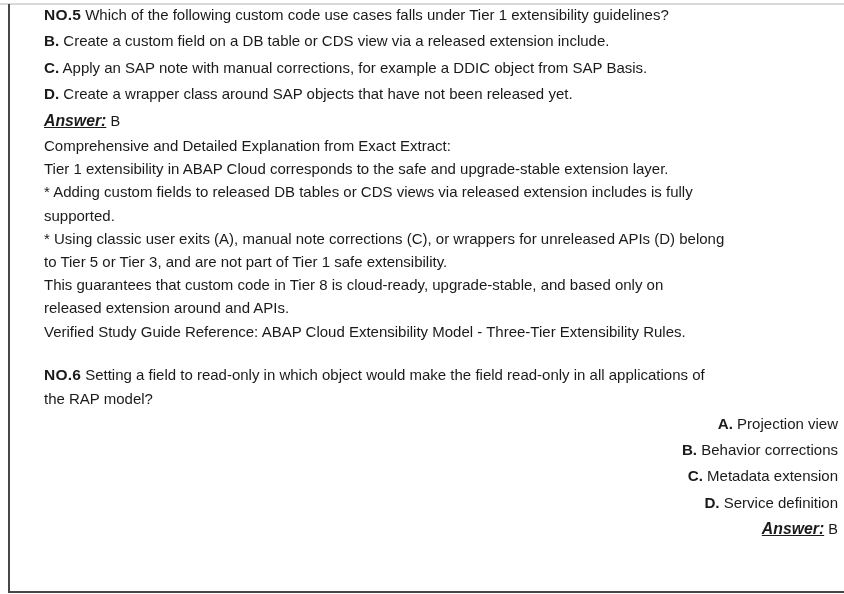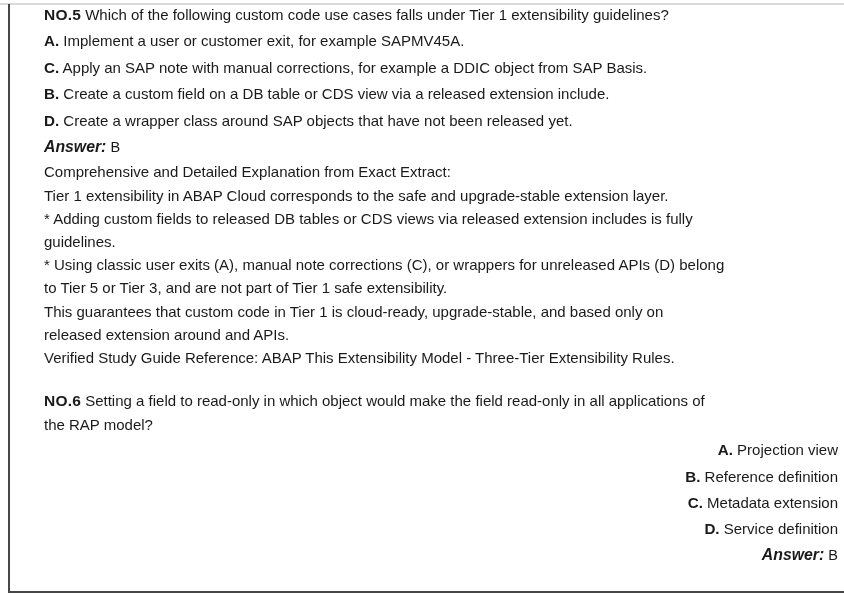--- a/index.html
+++ b/index.html
@@ -53,20 +53,21 @@
     letter-spacing: 0.2px;
   }
   .opt-letter {
     font-weight: bold;
     font-size: 15.2px;
   }
   .answer-label {
     font-weight: bold;
     font-style: italic;
     font-size: 15.8px;
+    text-decoration: underline;
   }
   .answer-val { font-size: 14.5px; }
   .q-spacer { height: 20px; }
 </style>
 </head>
 <body>
 
 <div class="viewport">
   <div class="top-rule"></div>
   <div class="left-rule"></div>
@@ -74,70 +75,66 @@
 
   <div class="content">
 
     <div>
       <div class="para line">
         <span class="qnum">NO.5</span>
         <span>Which of the following custom code use cases falls under Tier 1 extensibility guidelines?</span>
       </div>
 
       <div class="para line">
-        <span class="opt-letter">A.</span>
-        <span>Implement a user or customer exit, for example SAPMV45A.</span>
+        <span class="opt-letter">B.</span>
+        <span>Create a custom field on a DB table or CDS view via a released extension include.</span>
       </div>
       <div class="para line">
         <span class="opt-letter">C.</span>
         <span>Apply an SAP note with manual corrections, for example a DDIC object from SAP Basis.</span>
-      </div>
-      <div class="para line">
-        <span class="opt-letter">B.</span>
-        <span>Create a custom field on a DB table or CDS view via a released extension include.</span>
       </div>
       <div class="para line">
         <span class="opt-letter">D.</span>
         <span>Create a wrapper class around SAP objects that have not been released yet.</span>
       </div>
 
       <div class="para line">
         <span class="answer-label">Answer:</span>
         <span class="answer-val">B</span>
       </div>
 
       <div>
         <div class="expl line">Comprehensive and Detailed Explanation from Exact Extract:</div>
         <div class="expl line">Tier 1 extensibility in ABAP Cloud corresponds to the safe and upgrade-stable extension layer.</div>
         <div class="expl line">* Adding custom fields to released DB tables or CDS views via released extension includes is fully</div>
-        <div class="expl line">guidelines.</div>
+        <div class="expl line">supported.</div>
         <div class="expl line">* Using classic user exits (A), manual note corrections (C), or wrappers for unreleased APIs (D) belong</div>
         <div class="expl line">to Tier 5 or Tier 3, and are not part of Tier 1 safe extensibility.</div>
-        <div class="expl line">This guarantees that custom code in Tier 1 is cloud-ready, upgrade-stable, and based only on</div>
+        <div class="expl line">This guarantees that custom code in Tier 8 is cloud-ready, upgrade-stable, and based only on</div>
         <div class="expl line">released extension around and APIs.</div>
-        <div class="expl line">Verified Study Guide Reference: ABAP This Extensibility Model - Three-Tier Extensibility Rules.</div>
+        <div class="expl line">Verified Study Guide Reference: ABAP Cloud Extensibility Model - Three-Tier Extensibility Rules.</div>
       </div>
     </div>
 
     <div class="q-spacer"></div>
 
     <div>
       <div class="qline line">
         <span class="qnum">NO.6</span>
         <span>Setting a field to read-only in which object would make the field read-only in all applications of</span>
       </div>
       <div class="qline line">the RAP model?</div>
 
       <div class="opt-para line">
         <span class="opt-letter">A.</span>
         <span>Projection view</span>
       </div>
       <div class="opt-para line">
         <span class="opt-letter">B.</span>
-        <span>Reference definition</span>
+        <span>Behavior corrections</span>
       </div>
       <div class="opt-para line">
         <span class="opt-letter">C.</span>
         <span>Metadata extension</span>
       </div>
       <div class="opt-para line">
         <span class="opt-letter">D.</span>
         <span>Service definition</span>
       </div>
 

